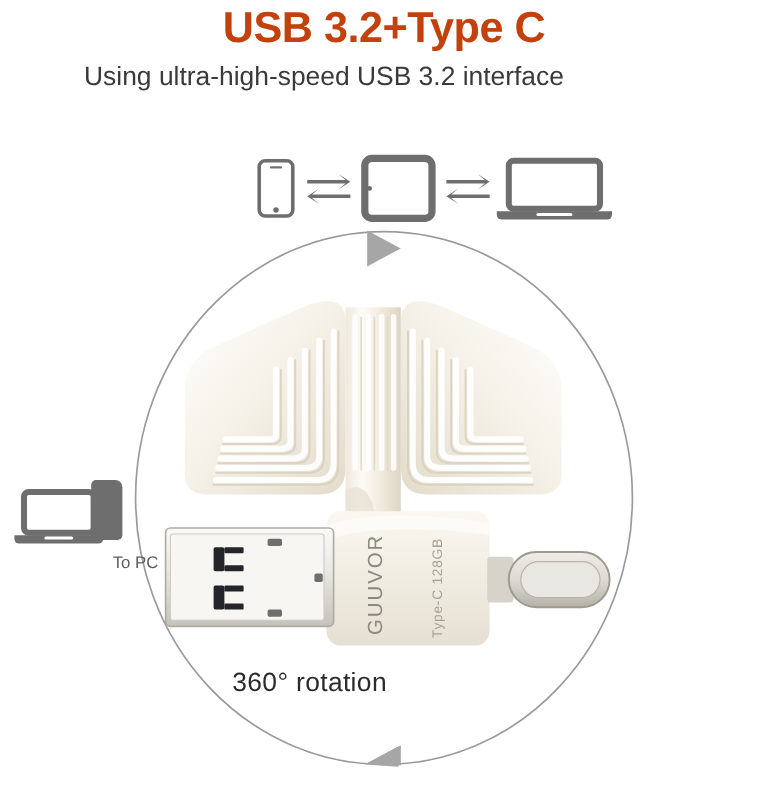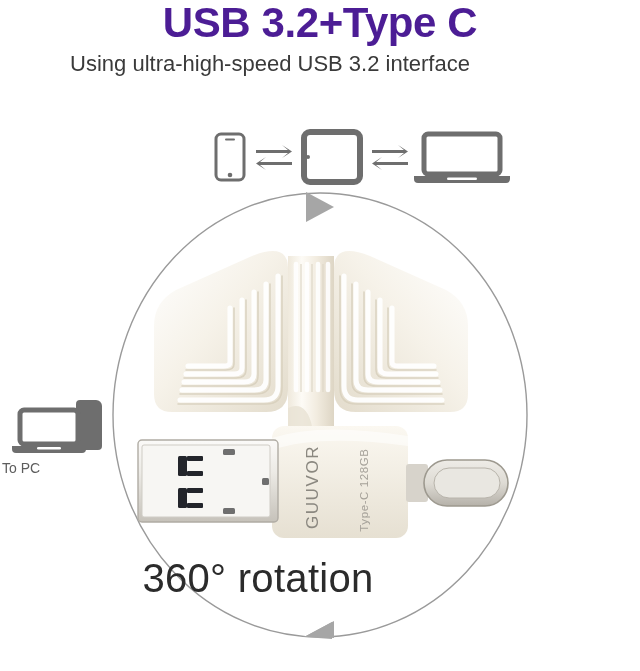--- a/index.html
+++ b/index.html
@@ -10,23 +10,23 @@
     color:#1c1c1c;
     overflow:hidden;
     position:relative;
   }
   .stage{position:absolute;inset:0;}
 
   
   .title{
     position:absolute;top:2px;left:0;width:640px;
     text-align:center;
-    font-size:42px;font-weight:bold;
+    font-size:36px;font-weight:bold;
     letter-spacing:-0.4px;
-    color:#4c1d95;
+    color:#c2410c;
     line-height:42px;
   }
   .subtitle{
     position:absolute;top:49px;left:0;width:540px;
     text-align:center;
     font-size:22px;font-weight:400;
     line-height:30px;
     color:#3a3a3a;
   }
   .subtitle span{display:block;}
@@ -35,34 +35,34 @@
   .devrow{
     position:absolute;top:128px;left:0;width:640px;height:58px;
   }
 
   
   .circle-wrap{position:absolute;top:190px;left:110px;width:420px;height:450px;}
 
   
   .side{
     position:absolute;
-    width:130px;text-align:left;
+    width:130px;text-align:right;
   }
   .side.left{left:2px;top:396px;}
   .side.right{left:508px;top:396px;}
   .side .cap{
     font-size:14px;color:#5d5d5d;margin-top:2px;
     white-space:nowrap;
   }
   .side.right .cap{font-size:13.5px;}
 
   
   .rotation{
     position:absolute;top:556px;left:0;width:516px;
-    text-align:center;font-size:40px;color:#2b2b2b;
+    text-align:center;font-size:22px;color:#2b2b2b;
     letter-spacing:0.3px;
   }
 
   
   .product{position:absolute;top:240px;left:120px;width:400px;height:310px;}
 
   svg{display:block;overflow:visible;}
 </style>
 </head>
 <body>

